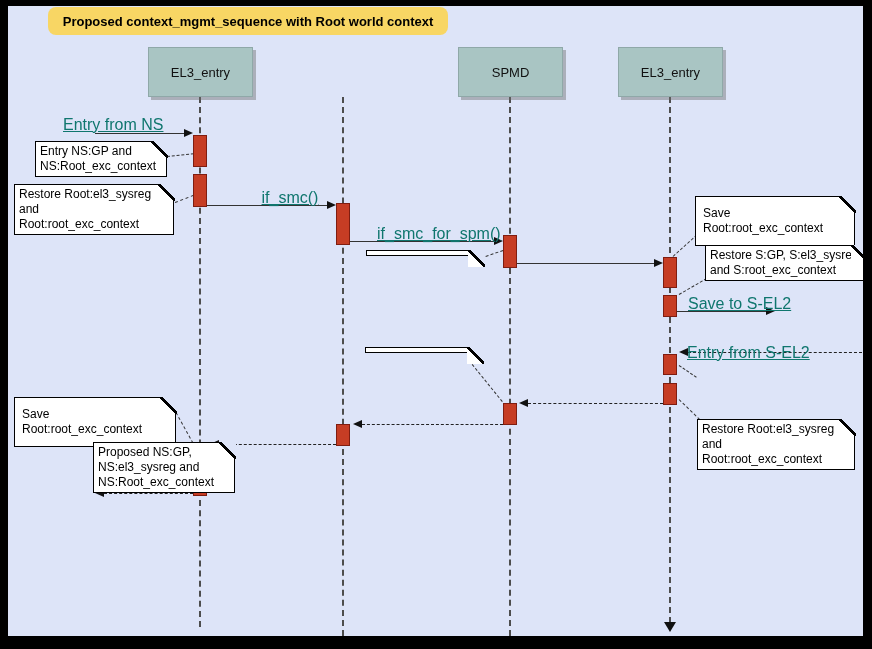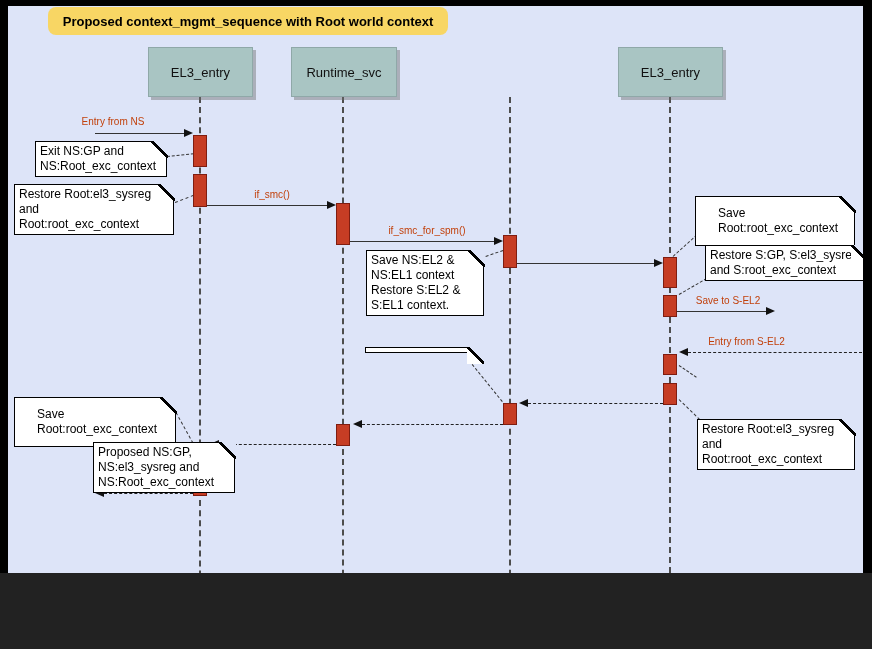--- a/index.html
+++ b/index.html
@@ -1,18 +1,18 @@
 <!DOCTYPE html>
 <html style="--diagram-bg: #dde4f8; --frame: #000000; --title-bg: #f8d664; --header-bg: #a9c5c3; --header-border: #8fa8a8; --activation: #c63d24; --activation-border: #7f1d10;"><head>
 <meta charset="utf-8">
 <style>
   html,body{margin:0;padding:0;background:#222;}
   *{box-sizing:border-box;}
   .frame{
-    position:relative;width:872px;height:573px;
+    position:relative;width:872px;height:649px;
     background:var(--diagram-bg,#dde4f8);
     font-family:"Liberation Sans",sans-serif;
     overflow:hidden;
   }
   .border-strip{position:absolute;background:var(--frame,#000);z-index:50;}
   .title{
     position:absolute;left:48px;top:7px;width:400px;height:28px;
     background:var(--title-bg,#f8d664);border-radius:8px;
     font-size:13px;font-weight:bold;color:#000;
     display:flex;align-items:center;justify-content:center;z-index:5;
@@ -38,47 +38,47 @@
   }
   .msg-solid{position:absolute;height:0;border-top:1.6px solid #333;z-index:7;}
   .msg-dashed{position:absolute;height:0;border-top:1.6px dashed #222;z-index:7;}
   .arrow-r{position:absolute;width:0;height:0;z-index:8;
     border-top:4.5px solid transparent;border-bottom:4.5px solid transparent;
     border-left:9px solid #111;}
   .arrow-l{position:absolute;width:0;height:0;z-index:8;
     border-top:4.5px solid transparent;border-bottom:4.5px solid transparent;
     border-right:9px solid #111;}
   .msg-label{
-    position:absolute;font-size:10px;color:#c2410c;text-align:center;
-    z-index:9;white-space:nowrap;
+    position:absolute;font-size:16px;color:#0f766e;text-align:center;
+    text-decoration:underline;z-index:9;white-space:nowrap;
   }
   .conn{position:absolute;height:0;border-top:1.5px dashed #333;
     transform-origin:0 50%;z-index:5;}
   .note{
     position:absolute;background:#fff;border:1.5px solid #000;
     padding:2px 4px;font-size:12px;line-height:15px;color:#000;z-index:10;
   }
   .note-text{white-space:pre-line;}
   .note .fold{
     position:absolute;top:-1.5px;right:-1.5px;width:17px;height:17px;z-index:11;
     background:
       linear-gradient(to bottom left,var(--diagram-bg,#dde4f8) 44%,transparent 44%),
       linear-gradient(to bottom left,transparent 42%,#000 42%,#000 54%,#fff 54%);
   }
-  .pad1{padding:9px 22px;}
+  .pad1{padding:9px 7px;}
 </style>
 </head>
 <body>
 
 <div class="frame">
 
   <div class="title">Proposed context_mgmt_sequence with Root world context</div>
 
   <div class="head" style="left:148px;">EL3_entry</div>
-  <div class="head" style="left:291px;width:106px;">Runtime_svc</div>
+  <div class="head" style="left:458px;">SPMD</div>
   <div class="head" style="left:618px;">EL3_entry</div>
 
   <div class="lifeline" style="left:199px;top:97px;height:530px;"></div>
   <div class="lifeline" style="left:342px;top:97px;height:539px;"></div>
   <div class="lifeline" style="left:509px;top:97px;height:539px;"></div>
   <div class="lifeline" style="left:669px;top:97px;height:526px;"></div>
   <div class="ll-arrow" style="left:664px;top:622px;"></div>
 
   <div class="bar" style="left:193px;top:135px;height:32px;"></div>
   <div class="bar" style="left:193px;top:174px;height:33px;"></div>
@@ -95,36 +95,36 @@
   <div class="bar" style="left:663px;top:295px;height:22px;"></div>
   <div class="bar" style="left:663px;top:354px;height:21px;"></div>
   <div class="bar" style="left:663px;top:383px;height:22px;"></div>
 
   <div class="msg-solid" style="left:95px;top:133px;width:90px;"></div>
   <div class="arrow-r" style="left:184px;top:129px;"></div>
   <div class="msg-label" style="left:63px;top:116px;width:100px;">Entry from NS</div>
 
   <div class="msg-solid" style="left:207px;top:205px;width:121px;"></div>
   <div class="arrow-r" style="left:327px;top:201px;"></div>
-  <div class="msg-label" style="left:222px;top:189px;width:100px;">if_smc()</div>
+  <div class="msg-label" style="left:240px;top:189px;width:100px;">if_smc()</div>
 
   <div class="msg-solid" style="left:350px;top:241px;width:145px;"></div>
   <div class="arrow-r" style="left:494px;top:237px;"></div>
   <div class="msg-label" style="left:377px;top:225px;width:100px;">if_smc_for_spm()</div>
 
   <div class="msg-solid" style="left:517px;top:263px;width:137px;"></div>
   <div class="arrow-r" style="left:654px;top:259px;"></div>
 
   <div class="msg-solid" style="left:677px;top:311px;width:90px;"></div>
   <div class="arrow-r" style="left:766px;top:307px;"></div>
   <div class="msg-label" style="left:688px;top:295px;width:80px;">Save to S-EL2</div>
 
   <div class="msg-dashed" style="left:688px;top:352px;width:174px;"></div>
   <div class="arrow-l" style="left:679px;top:348px;"></div>
-  <div class="msg-label" style="left:687px;top:336px;width:95px;margin-left:12px;">Entry from S-EL2</div>
+  <div class="msg-label" style="left:687px;top:344px;width:95px;">Entry from S-EL2</div>
 
   <div class="msg-dashed" style="left:528px;top:403px;width:135px;"></div>
   <div class="arrow-l" style="left:519px;top:399px;"></div>
 
   <div class="msg-dashed" style="left:362px;top:424px;width:141px;"></div>
   <div class="arrow-l" style="left:353px;top:420px;"></div>
 
   <div class="msg-dashed" style="left:219px;top:444px;width:117px;"></div>
   <div class="arrow-l" style="left:210px;top:440px;"></div>
 
@@ -137,35 +137,31 @@
   <div class="conn" style="left:673px;top:256px;width:37px;transform:rotate(-42deg);"></div>
   <div class="conn" style="left:679px;top:294px;width:32px;transform:rotate(-30deg);"></div>
   <div class="conn" style="left:679px;top:365px;width:21px;transform:rotate(34deg);"></div>
   <div class="conn" style="left:679px;top:399px;width:29px;transform:rotate(44deg);"></div>
   <div class="conn" style="left:469px;top:360px;width:53px;transform:rotate(51deg);"></div>
   <div class="conn" style="left:176px;top:412px;width:35px;transform:rotate(61deg);"></div>
   <div class="conn" style="left:170px;top:466px;width:24px;"></div>
 
   <div class="note" style="left:35px;top:141px;width:132px;">
     <span class="fold"></span>
-    <div class="note-text">Exit NS:GP and
+    <div class="note-text">Entry NS:GP and
 NS:Root_exc_context</div>
   </div>
   <div class="note" style="left:14px;top:184px;width:160px;">
     <span class="fold"></span>
     <div class="note-text">Restore Root:el3_sysreg
 and
 Root:root_exc_context</div>
   </div>
   <div class="note" style="left:366px;top:250px;width:118px;">
     <span class="fold"></span>
-    <div class="note-text">Save NS:EL2 &amp;
-NS:EL1 context
-Restore S:EL2 &amp;
-S:EL1 context.</div>
   </div>
   <div class="note pad1" style="left:695px;top:196px;width:160px;">
     <span class="fold"></span>
     <div class="note-text">Save Root:root_exc_context</div>
   </div>
   <div class="note" style="left:705px;top:245px;width:162px;">
     <span class="fold"></span>
     <div class="note-text">Restore S:GP, S:el3_sysreg
 and S:root_exc_context</div>
   </div>

